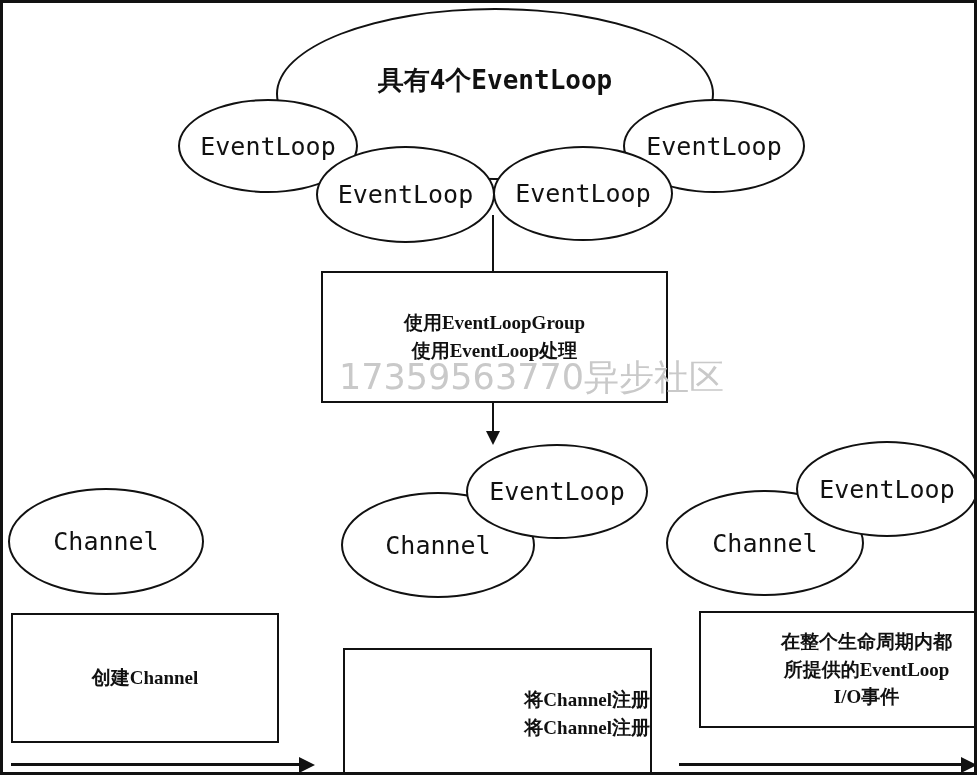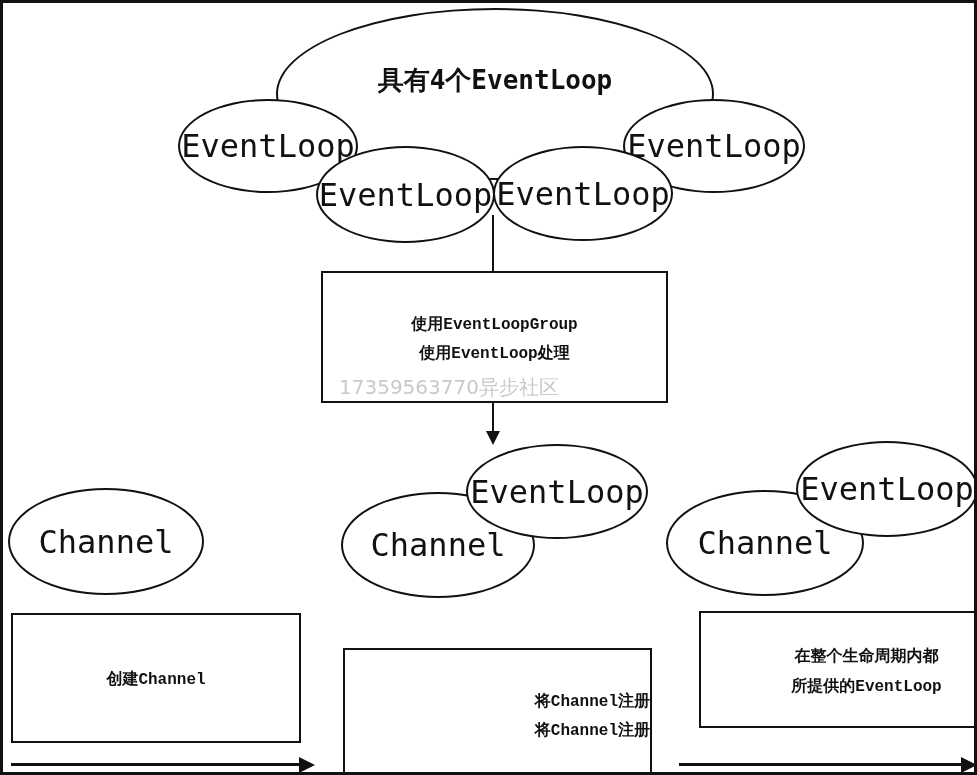--- a/index.html
+++ b/index.html
@@ -19,38 +19,37 @@
     border: 2px solid #111111;
     border-radius: 50%;
     background: #ffffff;
     display: flex;
     align-items: center;
     justify-content: center;
     text-align: center;
   }
   .code {
     font-family: "DejaVu Sans Mono", "Liberation Mono", monospace;
-    font-size: 32px;
+    font-size: 25px;
     color: #111111;
     white-space: nowrap;
   }
   .mixed {
     font-family: "DejaVu Sans Mono", "DejaVu Sans", monospace;
     font-weight: bold;
     font-size: 26px;
     line-height: 1.35;
     white-space: nowrap;
   }
   .boxline {
-    font-family: Liberation Mono, monospace;
+    font-family: Liberation Serif, serif;
     font-weight: bold;
-    font-size: 16px;
+    font-size: 19px;
     line-height: 1.45;
     white-space: nowrap;
-    margin-top: 6px;
   }
 
   
   .big-ellipse { left: 273px; top: 5px; width: 438px; height: 172px; z-index: 1; }
   .big-ellipse .lines { padding-bottom: 26px; }
   .el1 { left: 175px; top: 96px;  width: 180px; height: 94px; z-index: 2; }
   .el2 { left: 313px; top: 143px; width: 179px; height: 97px; z-index: 4; }
   .el3 { left: 490px; top: 143px; width: 180px; height: 95px; z-index: 4; }
   .el4 { left: 620px; top: 96px;  width: 182px; height: 94px; z-index: 2; }
 
@@ -88,33 +87,33 @@
     align-items: center;
     justify-content: center;
     text-align: center;
     z-index: 1;
   }
   .usage-box { left: 318px; top: 268px; width: 347px; height: 132px; }
   .watermark {
     position: absolute;
     left: 16px; bottom: 0px;
     font-family: "DejaVu Sans", sans-serif;
-    font-size: 20px;
+    font-size: 35px;
     color: #c9c9c9;
     white-space: nowrap;
   }
 
   
   .ch1 { left: 5px;   top: 485px; width: 196px; height: 107px; z-index: 1; }
   .ch2 { left: 338px; top: 489px; width: 194px; height: 106px; z-index: 2; }
   .ev2 { left: 463px; top: 441px; width: 182px; height: 95px;  z-index: 3; }
   .ch3 { left: 663px; top: 487px; width: 198px; height: 106px; z-index: 2; }
   .ev3 { left: 793px; top: 438px; width: 182px; height: 96px;  z-index: 3; }
 
-  .box1 { left: 8px;   top: 610px; width: 290px; height: 130px; }
+  .box1 { left: 8px;   top: 610px; width: 268px; height: 130px; }
   .box2 { left: 340px; top: 645px; width: 309px; height: 132px; align-items: flex-end; }
   .box3 { left: 696px; top: 608px; width: 299px; height: 117px; padding-left: 36px; }
 
   
   .harrow {
     position: absolute;
     height: 3px;
     background: #111111;
     top: 760px;
   }
@@ -187,16 +186,17 @@
 
   <div class="ellipse ch3">
     <span class="code">Channel</span>
   </div>
   <div class="ellipse ev3">
     <span class="code">EventLoop</span>
   </div>
   <div class="rectbox box3">
     <div class="boxline">在整个生命周期内都</div>
     <div class="boxline">所提供的EventLoop</div>
+    <div class="boxline">I/O事件</div>
   </div>
   <div class="harrow ha3"></div>
 
 </div>
 
 </body></html>

